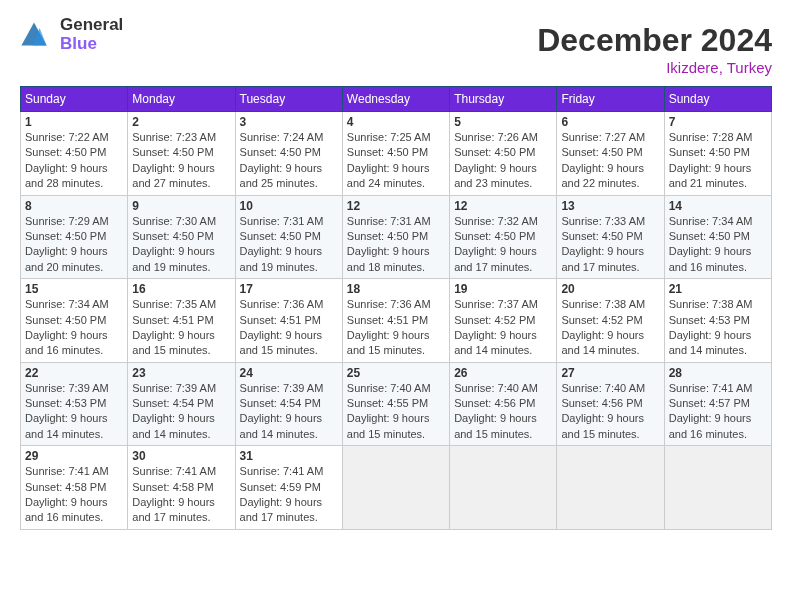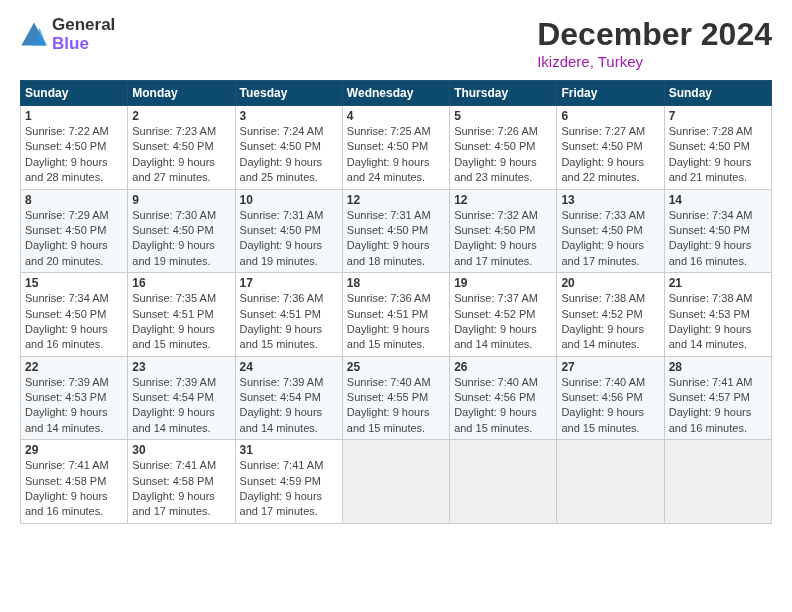--- a/index.html
+++ b/index.html
@@ -16,21 +16,21 @@
     }
     .header-row {
       display: flex;
       justify-content: space-between;
       align-items: flex-start;
       margin-bottom: 10px;
     }
     .logo {
       display: flex;
       align-items: center;
-      gap: 4px;
+      gap: 12px;
     }
     .logo-text {
       display: flex;
       flex-direction: column;
       line-height: 1.1;
     }
     .logo-general {
       font-size: 17px;
       font-weight: bold;
       color: #333;
@@ -38,41 +38,42 @@
     .logo-blue {
       font-size: 17px;
       font-weight: bold;
       color: #8b5cf6;
     }
     .logo-icon {
       width: 28px;
       height: 28px;
     }
     .title-block {
-      text-align: left;
+      text-align: right;
+      margin-top: 6px;
     }
     .month-title {
       font-size: 32px;
       font-weight: bold;
       color: #333;
     }
     .location-title {
       font-size: 15px;
       color: #a21caf;
     }
     .calendar-table {
       width: 100%;
       border-collapse: collapse;
       table-layout: fixed;
     }
     .calendar-table thead th {
-      background-color: #0c4a6e;
+      background-color: #6d28d9;
       color: #fff;
       font-size: 12px;
-      font-weight: bold;
+      font-weight: normal;
       padding: 5px 4px;
       text-align: left;
       border: 1px solid #1d4f78;
     }
     .calendar-table tbody td {
       vertical-align: top;
       border: 1px solid #ccc;
       padding: 3px 4px;
       font-size: 9.5px;
       color: #333;

